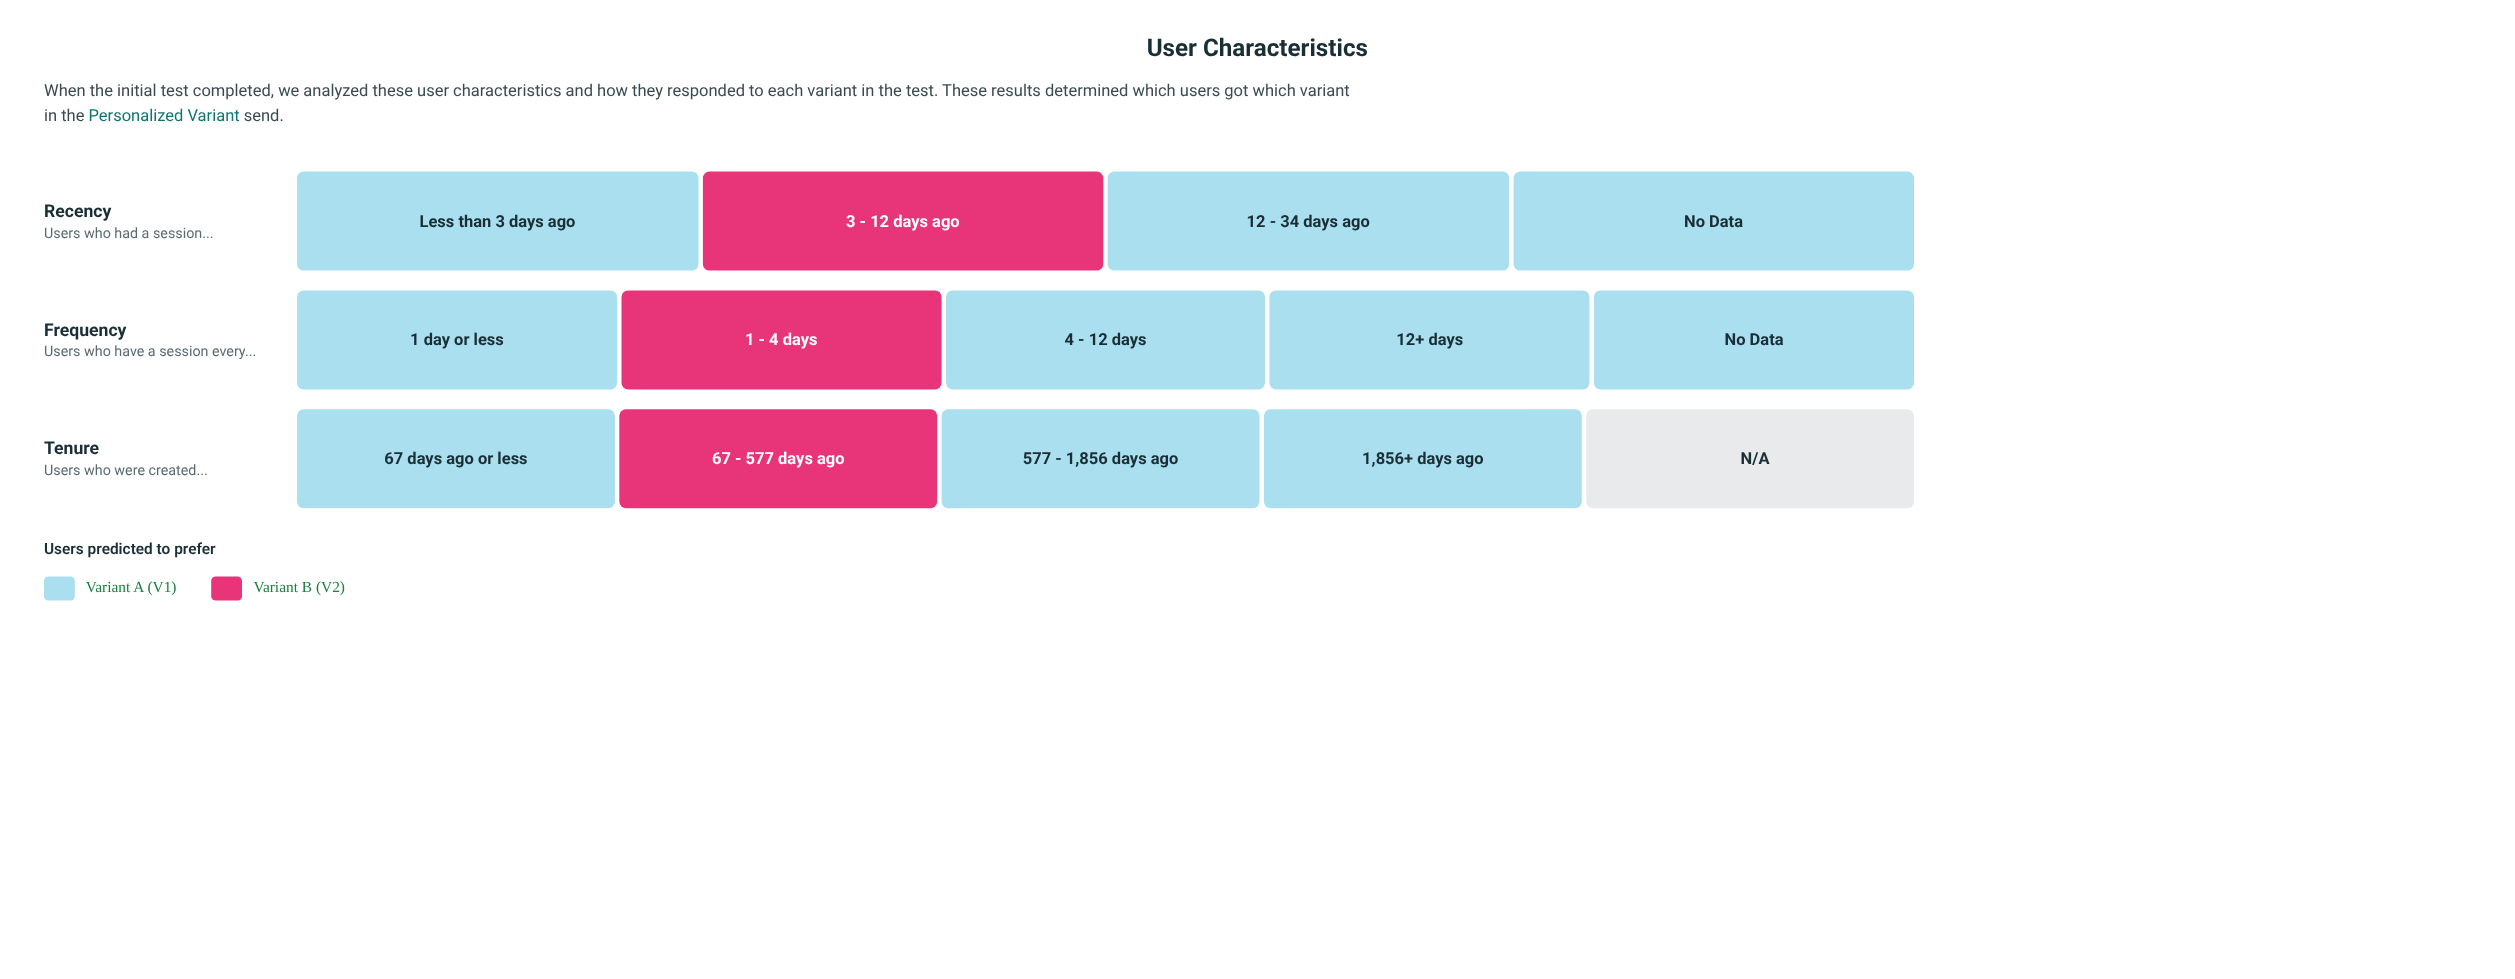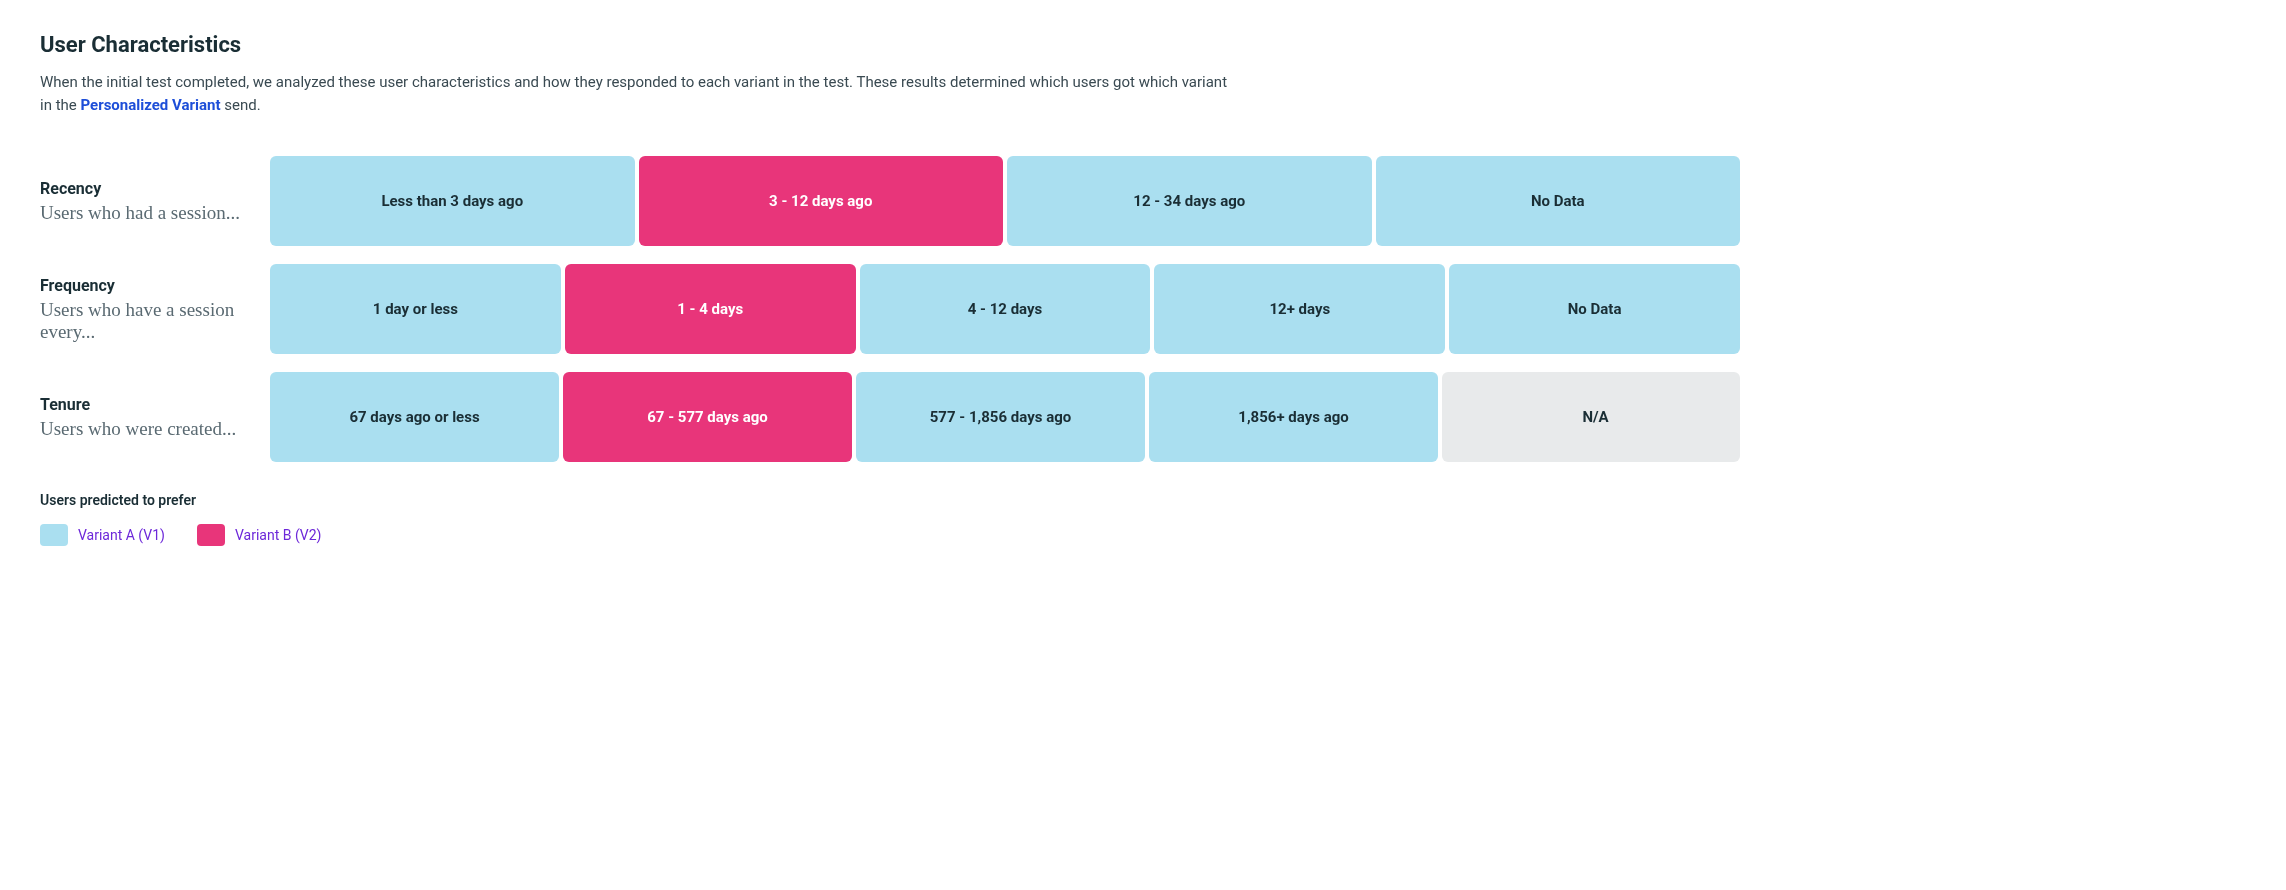--- a/index.html
+++ b/index.html
@@ -15,33 +15,34 @@
       padding: 32px 40px;
       min-width: 2286px;
       min-height: 890px;
     }
 
     .page-title {
       font-size: 22px;
       font-weight: 700;
       color: #1a2e35;
       margin-bottom: 14px;
+      text-align: center;
     }
 
     .description {
       font-size: 15px;
       color: #3a4a52;
       max-width: 1200px;
       line-height: 1.5;
       margin-bottom: 40px;
     }
 
     .description .link {
-      color: #1d4ed8;
-      font-weight: 700;
+      color: #0f766e;
+      font-weight: 400;
       text-decoration: none;
     }
 
     .characteristics-table {
       width: 100%;
       max-width: 1700px;
     }
 
     .row {
       display: flex;
@@ -59,23 +60,22 @@
     }
 
     .row-label-title {
       font-size: 16px;
       font-weight: 700;
       color: #1a2e35;
       margin-bottom: 4px;
     }
 
     .row-label-subtitle {
-      font-size: 19px;
+      font-size: 13px;
       color: #5a6a72;
-      font-family: Liberation Serif, serif;
     }
 
     .cells {
       display: flex;
       flex: 1;
       gap: 4px;
     }
 
     .cell {
       flex: 1;
@@ -141,21 +141,22 @@
     .legend-swatch-blue {
       background-color: #aadff0;
     }
 
     .legend-swatch-pink {
       background-color: #e8357a;
     }
 
     .legend-label {
       font-size: 14px;
-      color: #6d28d9;
+      color: #15803d;
+      font-family: Liberation Serif, serif;
     }
   </style>
 </head>
 <body>
 
 <h1 class="page-title">User Characteristics</h1>
 
 <p class="description">
   <span>When the initial test completed, we analyzed these user characteristics and how they responded to each variant in the test. These results determined which users got which variant in the </span><a class="link" href="#">Personalized Variant</a><span> send.</span>
 </p>

